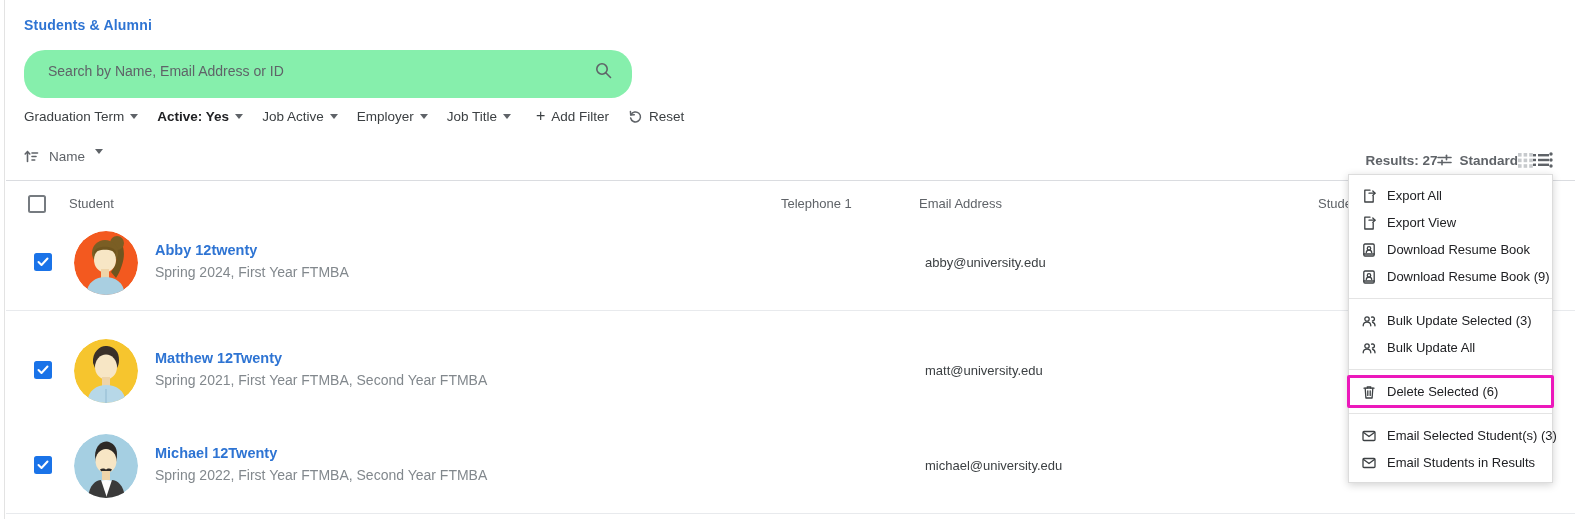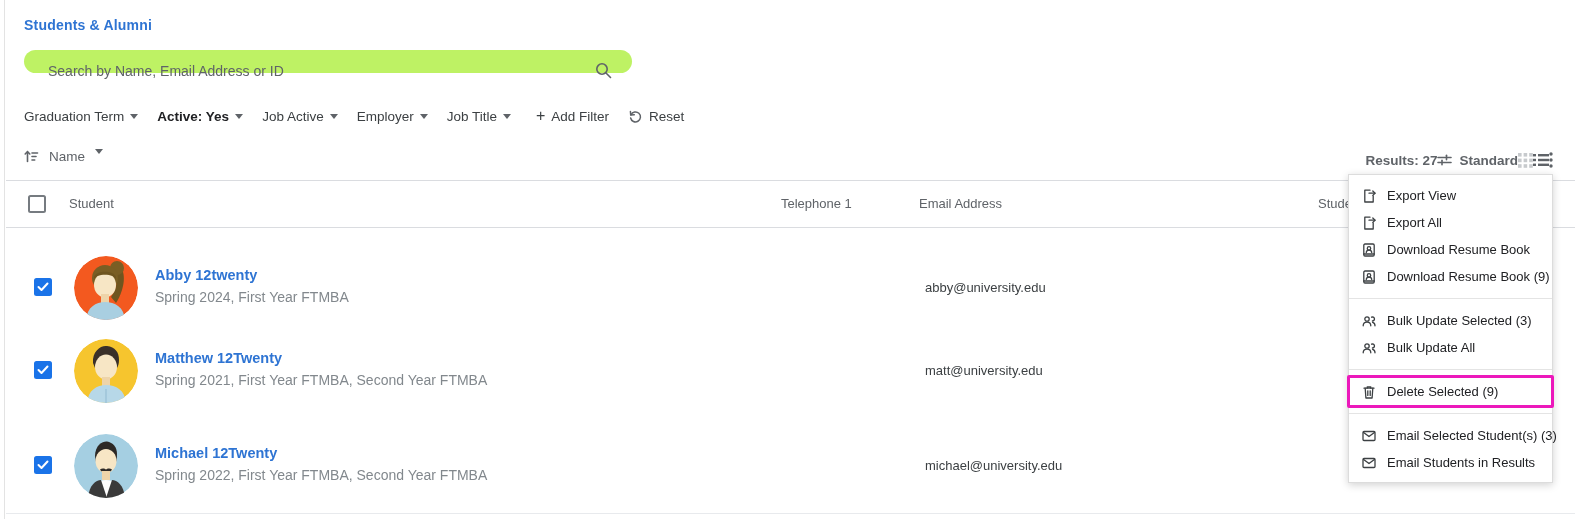--- a/index.html
+++ b/index.html
@@ -13,21 +13,21 @@
     --line:#dadce0;
     --line-soft:#e8eaed;
   }
   *{margin:0;padding:0;box-sizing:border-box;}
   body{background:#fff;font-family:"Liberation Sans","DejaVu Sans",sans-serif;}
   .stage{position:relative;width:1575px;height:519px;background:#fff;overflow:hidden;}
   .left-edge{position:absolute;left:4px;top:0;bottom:0;width:1px;background:#e3e3e3;}
 
   .page-title{position:absolute;left:24px;top:17px;font-size:14px;font-weight:bold;color:var(--accent-blue);letter-spacing:.2px;}
 
-  .search-pill{position:absolute;left:24px;top:50px;width:608px;height:23px;background:#bef264;border-radius:21px;}
+  .search-pill{position:absolute;left:24px;top:50px;width:608px;height:48px;background:#86efac;border-radius:21px;}
   .search-input{position:absolute;left:24px;top:0;width:540px;height:41px;border:none;background:transparent;outline:none;font-size:14px;color:var(--txt-mid);font-family:inherit;}
   .search-input::placeholder{color:var(--txt-gray);opacity:1;}
   .search-icon{position:absolute;right:20px;top:12px;width:17px;height:17px;}
 
   .filter-bar{position:absolute;left:24px;top:105px;height:22px;display:flex;align-items:center;gap:19px;font-size:13.5px;color:var(--txt-mid);}
   .chip{display:flex;align-items:center;gap:6px;cursor:pointer;white-space:nowrap;}
   .chip.bold{font-weight:bold;color:var(--txt-dark);}
   .caret{width:0;height:0;border-left:4px solid transparent;border-right:4px solid transparent;border-top:5px solid #5f6368;display:inline-block;}
   .plus-glyph{font-size:16px;color:var(--txt-mid);line-height:1;}
   .reset-icon{width:15px;height:15px;display:inline-block;}
@@ -173,21 +173,21 @@
   <div class="hdr-topline"></div>
   <div style="position:absolute;left:28px;top:195px;">
     <div class="cbx"></div>
   </div>
   <div class="col-hdr" style="left:69px;">Student</div>
   <div class="col-hdr" style="left:781px;">Telephone 1</div>
   <div class="col-hdr" style="left:919px;">Email Address</div>
   <div class="col-hdr stude-hdr" style="left:1318px;">Stude</div>
   <div class="hdr-botline"></div>
 
-  <div class="row" style="top:240px;text-align:center;">
+  <div class="row" style="top:215px;text-align:center;">
     <div class="cbx-wrap">
       <div class="cbx checked">
           <svg width="12" height="10" viewBox="0 0 12 10">
             <polyline points="1.5,5 4.5,8 10.5,1.5" fill="none" stroke="#fff" stroke-width="2" stroke-linecap="round" stroke-linejoin="round"></polyline>
           </svg>
         </div>
     </div>
     <div class="avatar">
       <svg width="64" height="64" viewBox="0 0 64 64">
         <circle cx="32" cy="32" r="32" fill="#f3591f"></circle>
@@ -257,31 +257,31 @@
 
   <div class="menu">
     <div class="mi">
       <span class="mic">
         <svg class="sicon" width="16" height="16" viewBox="0 0 16 16">
             <path d="M9 2.2 H3.8 V14 H12.2 V8"></path>
             <path d="M8 5.2 H14"></path>
             <polyline points="11.8,3 14,5.2 11.8,7.4"></polyline>
           </svg>
       </span>
-      <span>Export View</span>
+      <span>Export All</span>
     </div>
     <div class="mi">
       <span class="mic">
         <svg class="sicon" width="16" height="16" viewBox="0 0 16 16">
             <path d="M9 2.2 H3.8 V14 H12.2 V8"></path>
             <path d="M8 5.2 H14"></path>
             <polyline points="11.8,3 14,5.2 11.8,7.4"></polyline>
           </svg>
       </span>
-      <span>Export All</span>
+      <span>Export View</span>
     </div>
     <div class="mi">
       <span class="mic">
         <svg class="sicon" width="16" height="16" viewBox="0 0 16 16">
             <rect x="2.8" y="2" width="10.4" height="12" rx="1.2"></rect>
             <circle cx="8" cy="6.4" r="1.7"></circle>
             <path d="M5.3 10.6 C5.3 8.9 6.5 8.1 8 8.1 C9.5 8.1 10.7 8.9 10.7 10.6"></path>
             <path d="M2.8 12 H13.2"></path>
           </svg>
       </span>
@@ -330,21 +330,21 @@
       <div class="hl-box"></div>
       <span class="mic">
         <svg class="sicon" width="16" height="16" viewBox="0 0 16 16">
             <path d="M3 4.2 H13"></path>
             <path d="M6.2 4.2 V3 H9.8 V4.2"></path>
             <path d="M4.2 4.2 L4.9 14 H11.1 L11.8 4.2"></path>
             <line x1="6.8" y1="6.8" x2="6.8" y2="11.4"></line>
             <line x1="9.2" y1="6.8" x2="9.2" y2="11.4"></line>
           </svg>
       </span>
-      <span>Delete Selected (9)</span>
+      <span>Delete Selected (6)</span>
     </div>
 
     <div class="mdiv"></div>
 
     <div class="mi">
       <span class="mic">
         <svg class="sicon" width="16" height="16" viewBox="0 0 16 16">
             <rect x="2" y="3.5" width="12" height="9" rx="1"></rect>
             <polyline points="2.6,4.4 8,8.6 13.4,4.4"></polyline>
           </svg>

